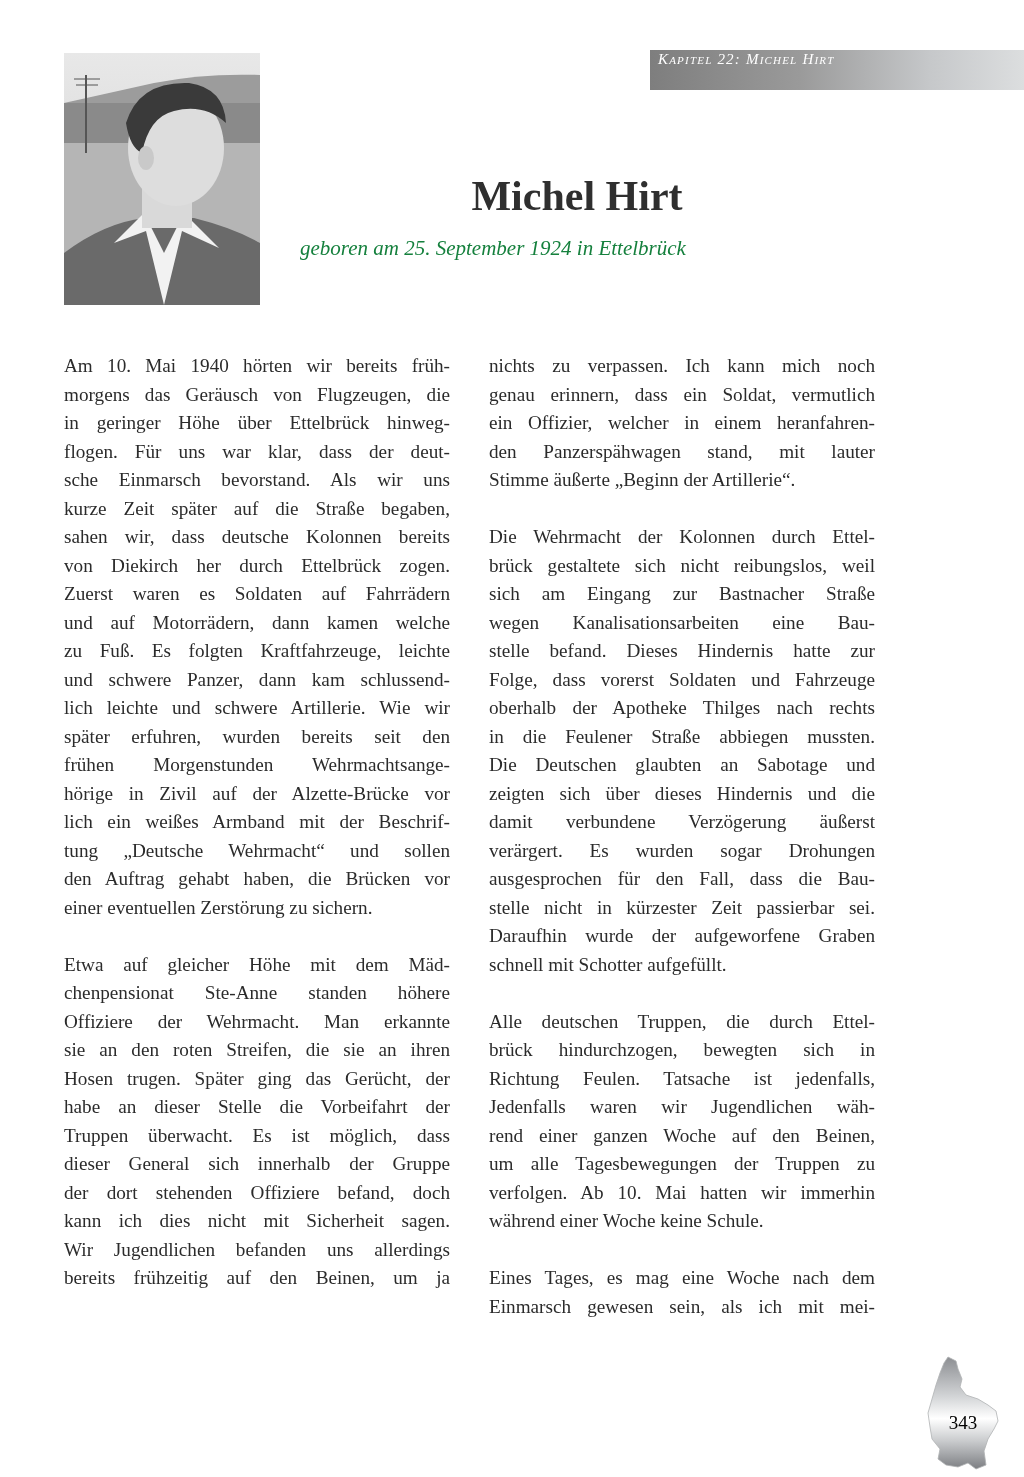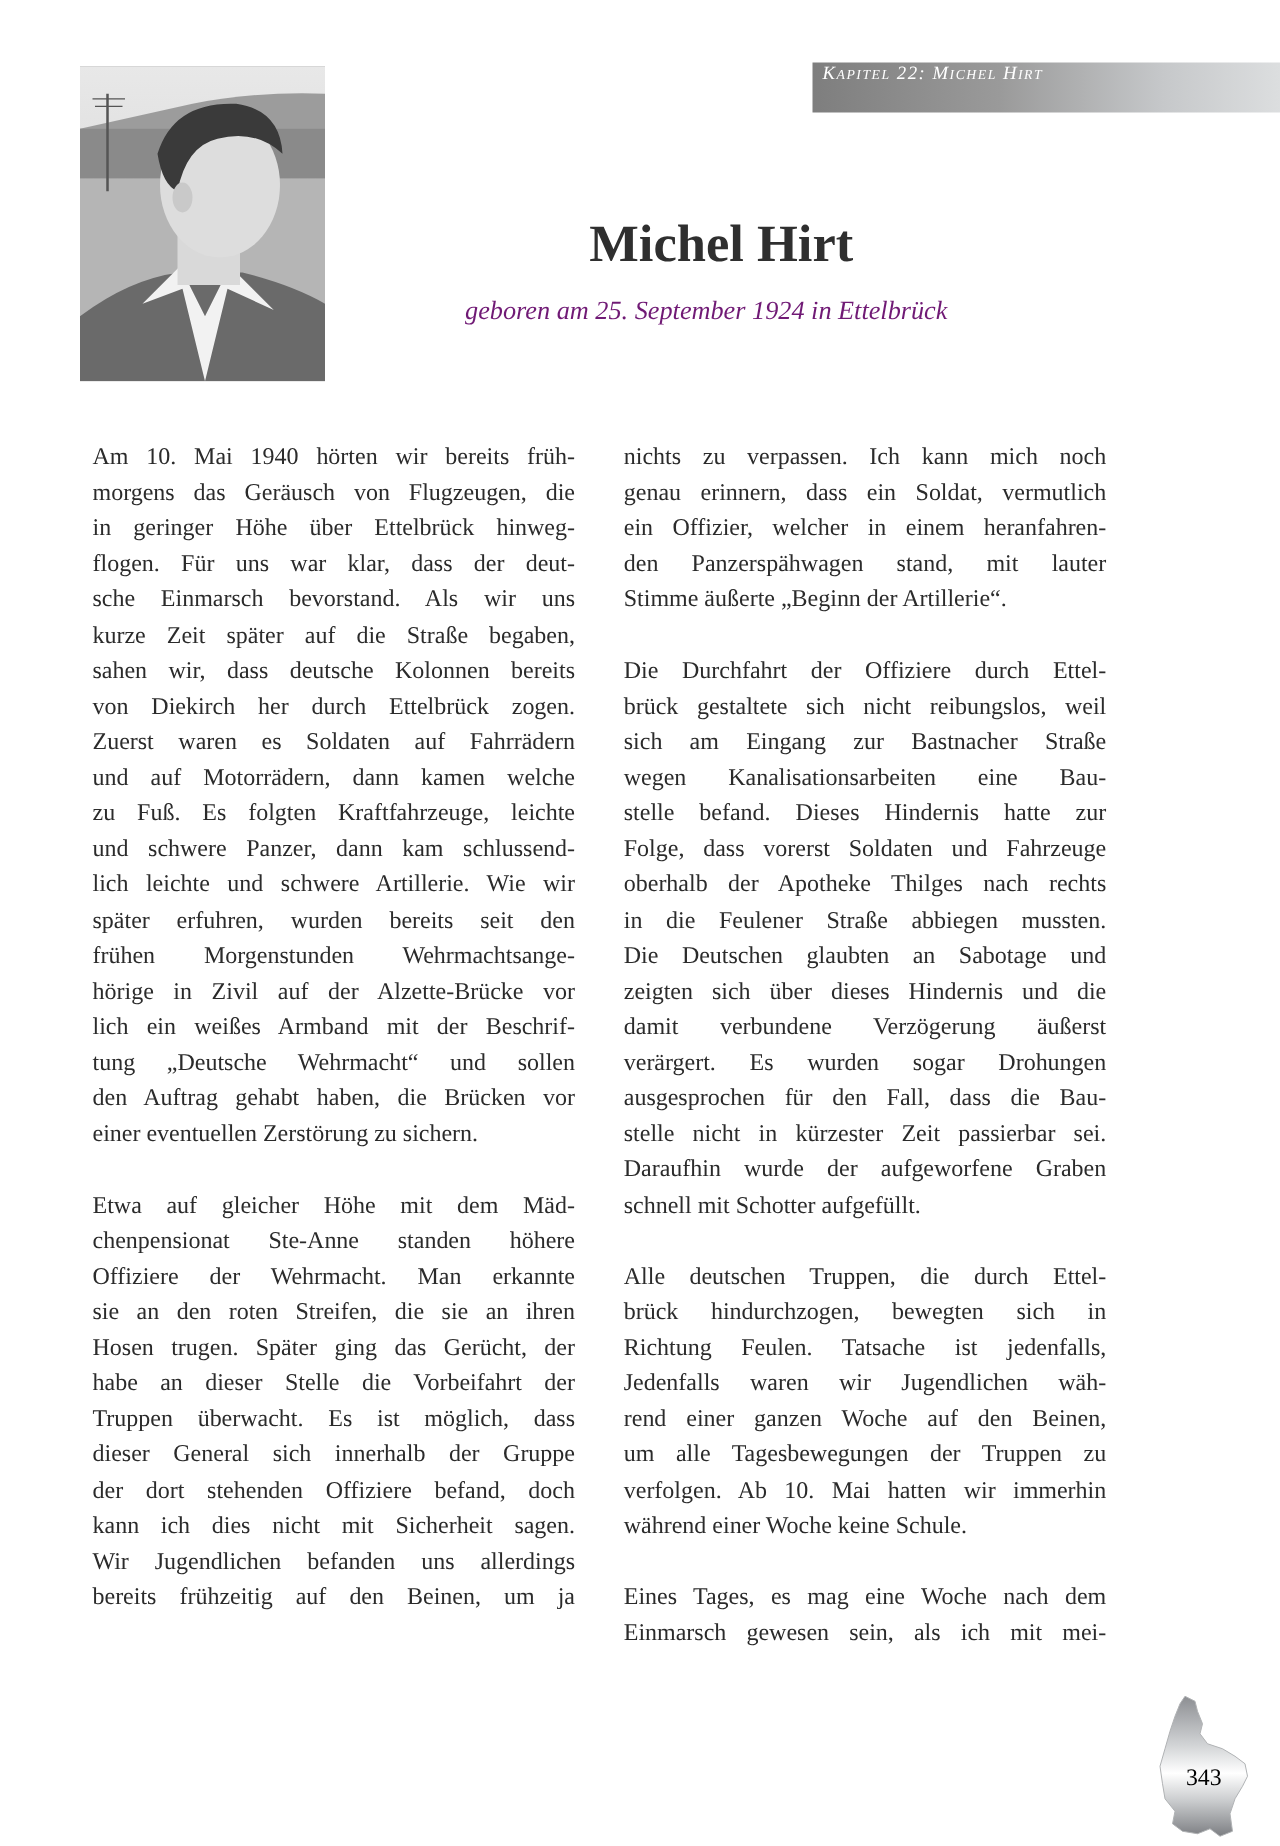--- a/index.html
+++ b/index.html
@@ -20,26 +20,26 @@
     .portrait {
       position: absolute; left: 64px; top: 53px; width: 196px; height: 252px;
       overflow: hidden; background: #b9b9b9;
     }
     .page-title {
       position: absolute; left: 300px; top: 160px; width: 530px; text-align: center;
       font-size: 42px; font-weight: bold; color: #2f2f2f; margin: 12px;
       font-family: "Liberation Serif", serif;
     }
     .subtitle {
-      position: absolute; left: 300px; top: 236px; width: 530px; text-align: center;
-      font-size: 21px; font-style: italic; color: #701a75; margin: 0;
+      position: absolute; left: 300px; top: 236px; width: 530px; text-align: left;
+      font-size: 21px; font-style: italic; color: #15803d; margin: 0;
     }
     .column {
       position: absolute; top: 352px; width: 386px;
-      font-size: 19.2px; line-height: 28.5px; text-align: justify; margin-left: 10px;
+      font-size: 19.2px; line-height: 28.5px; text-align: justify;
     }
     .col-left { left: 64px; }
     .col-right { left: 489px; }
     .column p { margin: 0 0 28.5px 0; hyphens: manual; }
     .column p:last-child { margin-bottom: 0; }
     .line { display: block; text-align: justify; text-align-last: justify; height: 28.5px; white-space: nowrap; }
     .line.last { text-align-last: left; }
     .page-badge {
       position: absolute; left: 918px; top: 1355px; width: 90px; height: 118px;
     }
@@ -123,21 +123,21 @@
 
 <div class="column col-right">
   <p>
     <span class="line">nichts zu verpassen. Ich kann mich noch</span>
     <span class="line">genau erinnern, dass ein Soldat, vermutlich</span>
     <span class="line">ein Offizier, welcher in einem heranfahren-</span>
     <span class="line">den Panzerspähwagen stand, mit lauter</span>
     <span class="line last">Stimme äußerte „Beginn der Artillerie“.</span>
   </p>
   <p>
-    <span class="line">Die Durchfahrt der Offiziere durch Ettel-</span>
+    <span class="line">Die Wehrmacht der Kolonnen durch Ettel-</span>
     <span class="line">brück gestaltete sich nicht reibungslos, weil</span>
     <span class="line">sich am Eingang zur Bastnacher Straße</span>
     <span class="line">wegen Kanalisationsarbeiten eine Bau-</span>
     <span class="line">stelle befand. Dieses Hindernis hatte zur</span>
     <span class="line">Folge, dass vorerst Soldaten und Fahrzeuge</span>
     <span class="line">oberhalb der Apotheke Thilges nach rechts</span>
     <span class="line">in die Feulener Straße abbiegen mussten.</span>
     <span class="line">Die Deutschen glaubten an Sabotage und</span>
     <span class="line">zeigten sich über dieses Hindernis und die</span>
     <span class="line">damit verbundene Verzögerung äußerst</span>

